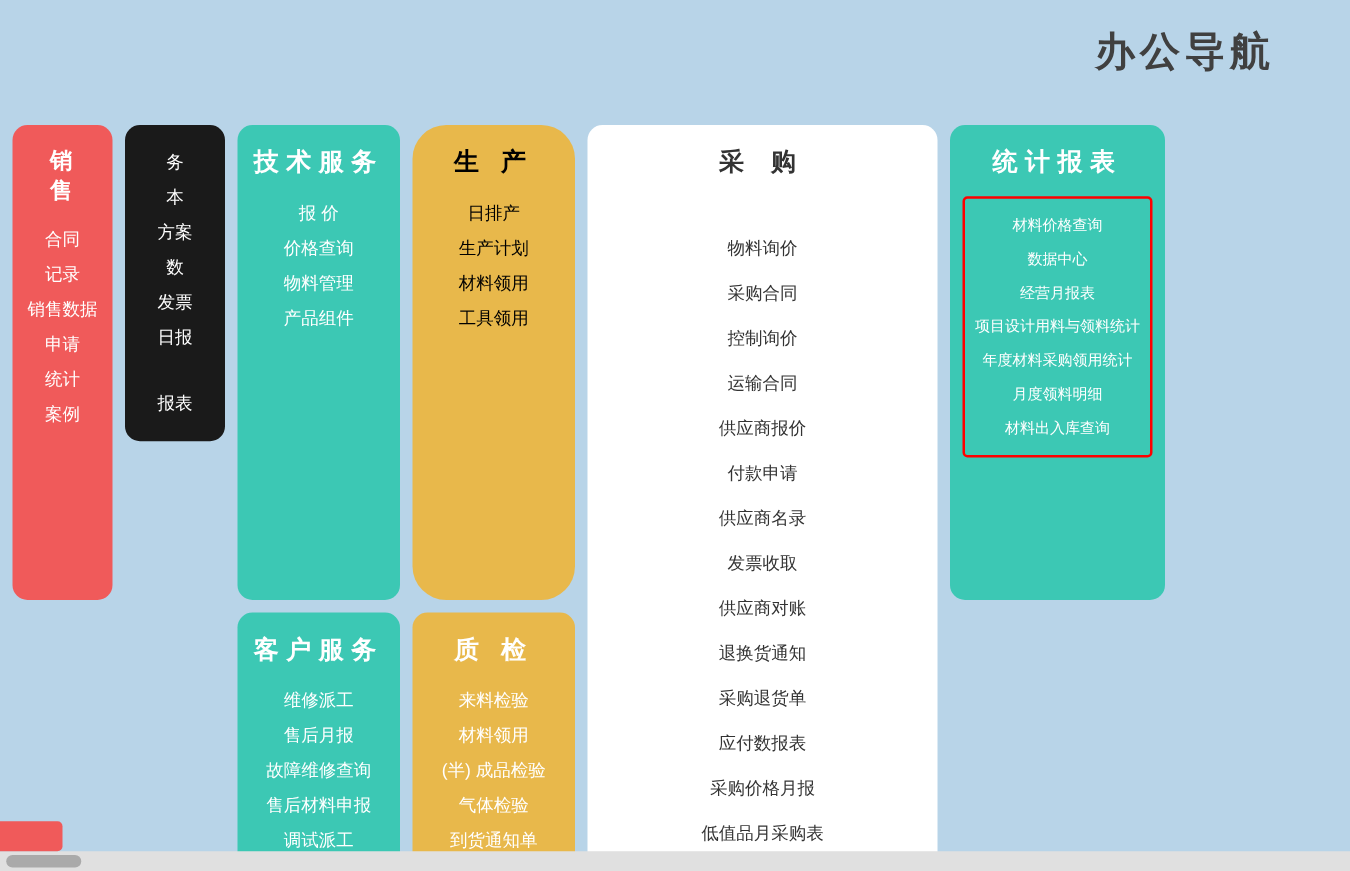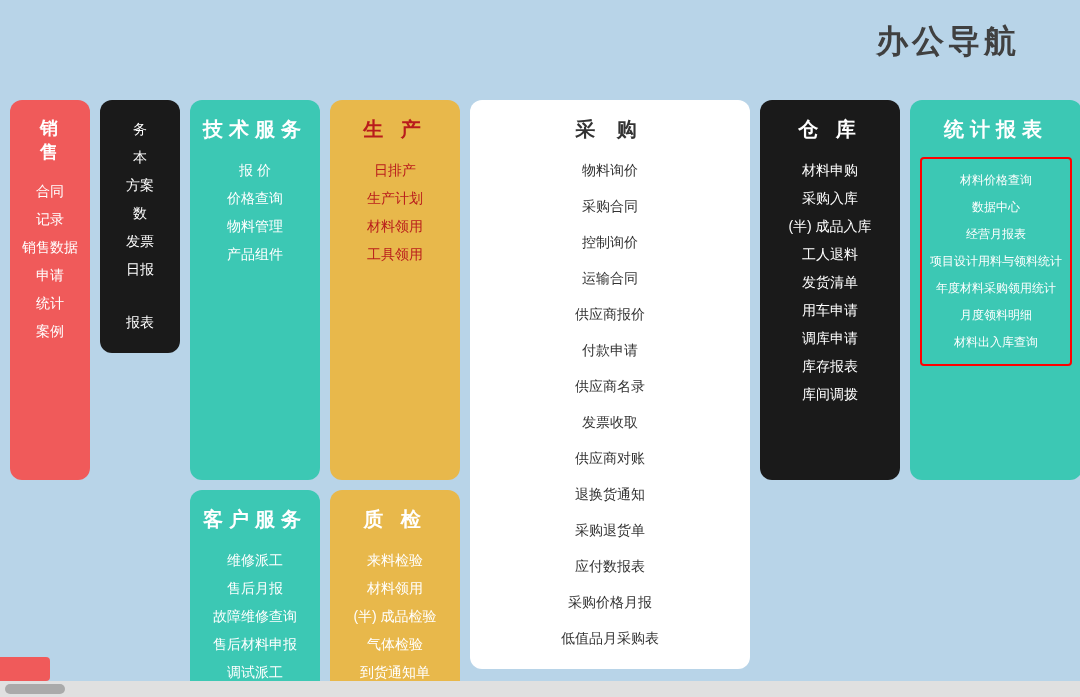--- a/index.html
+++ b/index.html
@@ -67,23 +67,24 @@
     .card-tech {
       background-color: #3cc8b4;
       color: white;
       min-width: 130px;
       min-height: 380px;
     }
 
     
     .card-production {
       background-color: #e8b84b;
-      color: #b91c1c;
+      color: #000000;
       min-width: 130px;
       min-height: 380px;
+      border-radius: 27px;
     }
 
     
     .card-customer {
       background-color: #3cc8b4;
       color: white;
       min-width: 130px;
       min-height: 200px;
     }
 
@@ -94,20 +95,21 @@
       min-width: 130px;
       min-height: 200px;
     }
 
     
     .card-purchase {
       background-color: #ffffff;
       color: #333;
       min-width: 280px;
       min-height: 380px;
+      gap: 28px;
     }
     .card-purchase .card-title { letter-spacing: 8px; }
     .purchase-items {
       display: grid;
       grid-template-columns: 1fr;
       gap: 8px 20px;
       width: 100%;
       padding: 0 10px;
     }
     .purchase-items .card-item { text-align: center; }
@@ -272,32 +274,20 @@
       <div class="card-item">发票收取</div>
       <div class="card-item">供应商对账</div>
       <div class="card-item">退换货通知</div>
       <div class="card-item">采购退货单</div>
       <div class="card-item">应付数报表</div>
       <div class="card-item">采购价格月报</div>
       <div class="card-item">低值品月采购表</div>
     </div>
   </div>
 
-  <div class="card card-warehouse">
-    <div class="card-title">仓 库</div>
-    <div class="card-item">材料申购</div>
-    <div class="card-item">采购入库</div>
-    <div class="card-item">(半) 成品入库</div>
-    <div class="card-item">工人退料</div>
-    <div class="card-item">发货清单</div>
-    <div class="card-item">用车申请</div>
-    <div class="card-item">调库申请</div>
-    <div class="card-item">库存报表</div>
-    <div class="card-item">库间调拨</div>
-  </div>
 
   <div class="card card-stats">
     <div class="card-title">统计报表</div>
     <div class="stats-items-list">
       <div class="card-item">材料价格查询</div>
       <div class="card-item">数据中心</div>
       <div class="card-item">经营月报表</div>
       <div class="card-item">项目设计用料与领料统计</div>
       <div class="card-item">年度材料采购领用统计</div>
       <div class="card-item">月度领料明细</div>

